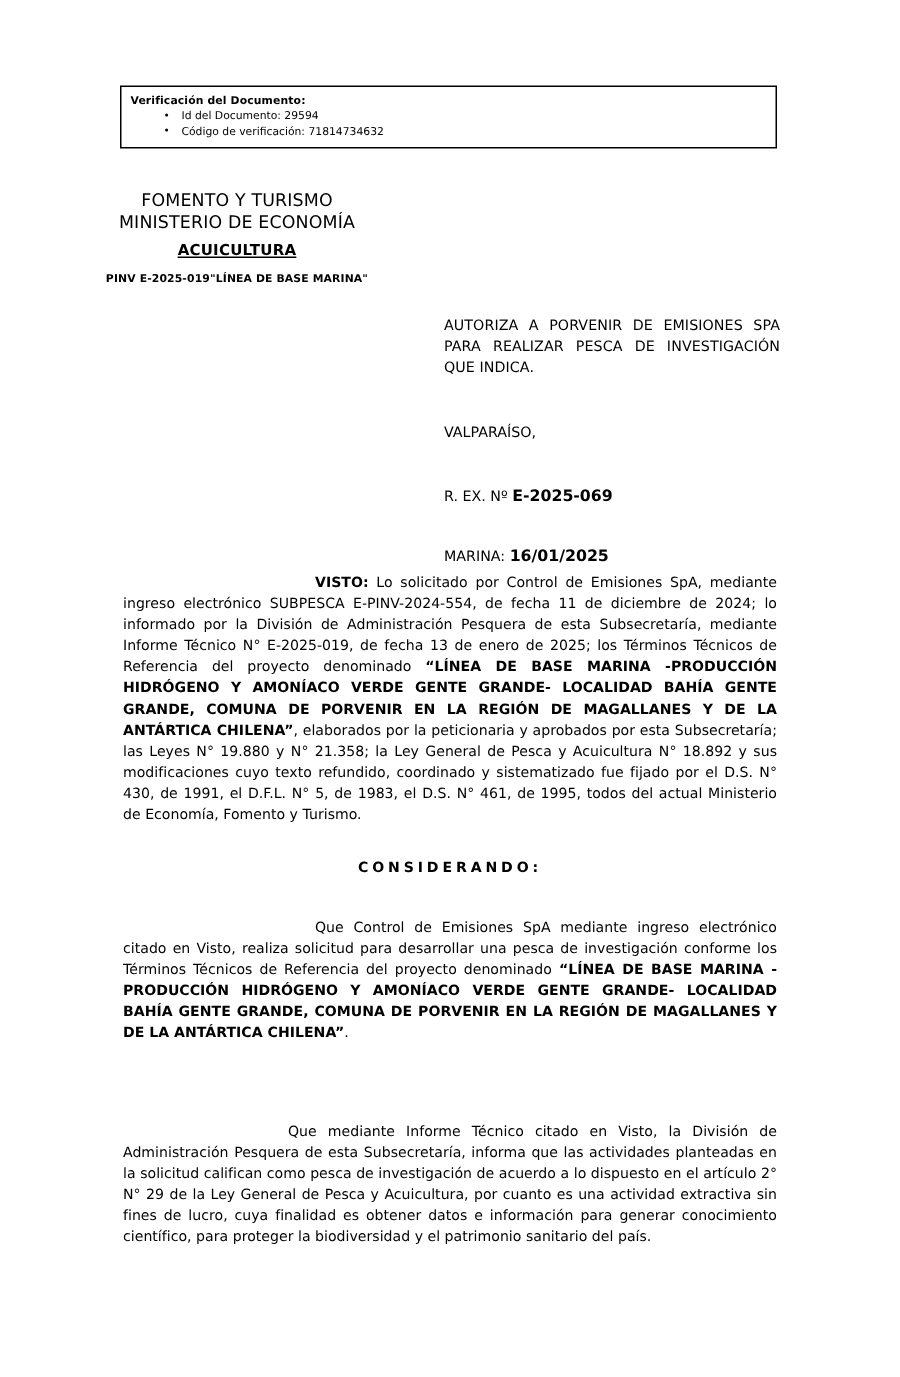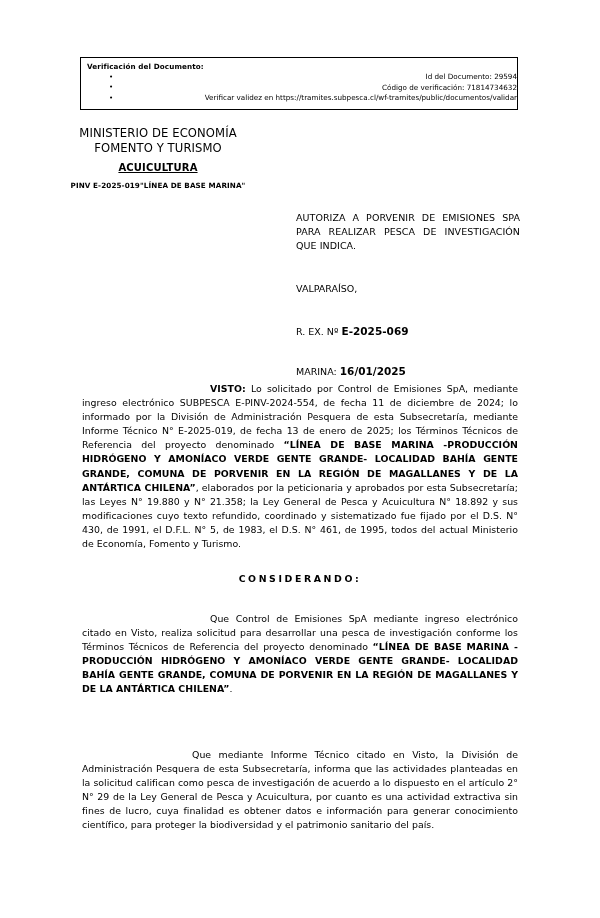--- a/index.html
+++ b/index.html
@@ -37,21 +37,20 @@
     font-size: 7.2px;
     font-weight: bold;
     line-height: 10px;
     letter-spacing: 0.1px;
     padding-left: 2px;
   }
   .verif-list {
     list-style: none;
     margin: 0;
     padding: 0 0 0 24px;
-    text-align: right;
   }
   .verif-list li {
     font-size: 7.2px;
     line-height: 10.5px;
     white-space: nowrap;
     position: relative;
     padding-left: 12px;
   }
   .verif-list li::before {
     content: "\2022";
@@ -181,27 +180,26 @@
 </head>
 <body>
 
 <div class="page">
 
   <div class="verif-box">
     <div class="verif-title">Verificación del Documento:</div>
     <ul class="verif-list">
       <li>Id del Documento: 29594</li>
       <li>Código de verificación: 71814734632</li>
-      <li>Verificar validez en https://tramites.subpesca.cl/wf-tramites/public/documentos/validar</li>
     </ul>
   </div>
 
   <div class="ministry">
+    <div class="ministry-line">FOMENTO Y TURISMO</div>
     <div class="ministry-line">MINISTERIO DE ECONOMÍA</div>
-    <div class="ministry-line">FOMENTO Y TURISMO</div>
     <div class="subsec">
       <div class="subsec-line">ACUICULTURA</div>
     </div>
     <div class="pinv-line">PINV E-2025-019"LÍNEA DE BASE MARINA"</div>
   </div>
 
   <div class="title-block">
     <div class="auth-text">AUTORIZA A PORVENIR DE EMISIONES SPA PARA REALIZAR PESCA DE INVESTIGACIÓN QUE INDICA.</div>
     <div class="valparaiso">VALPARAÍSO,</div>
     <div class="rex-line"><span>R. EX. Nº </span><b>E-2025-069</b></div>

